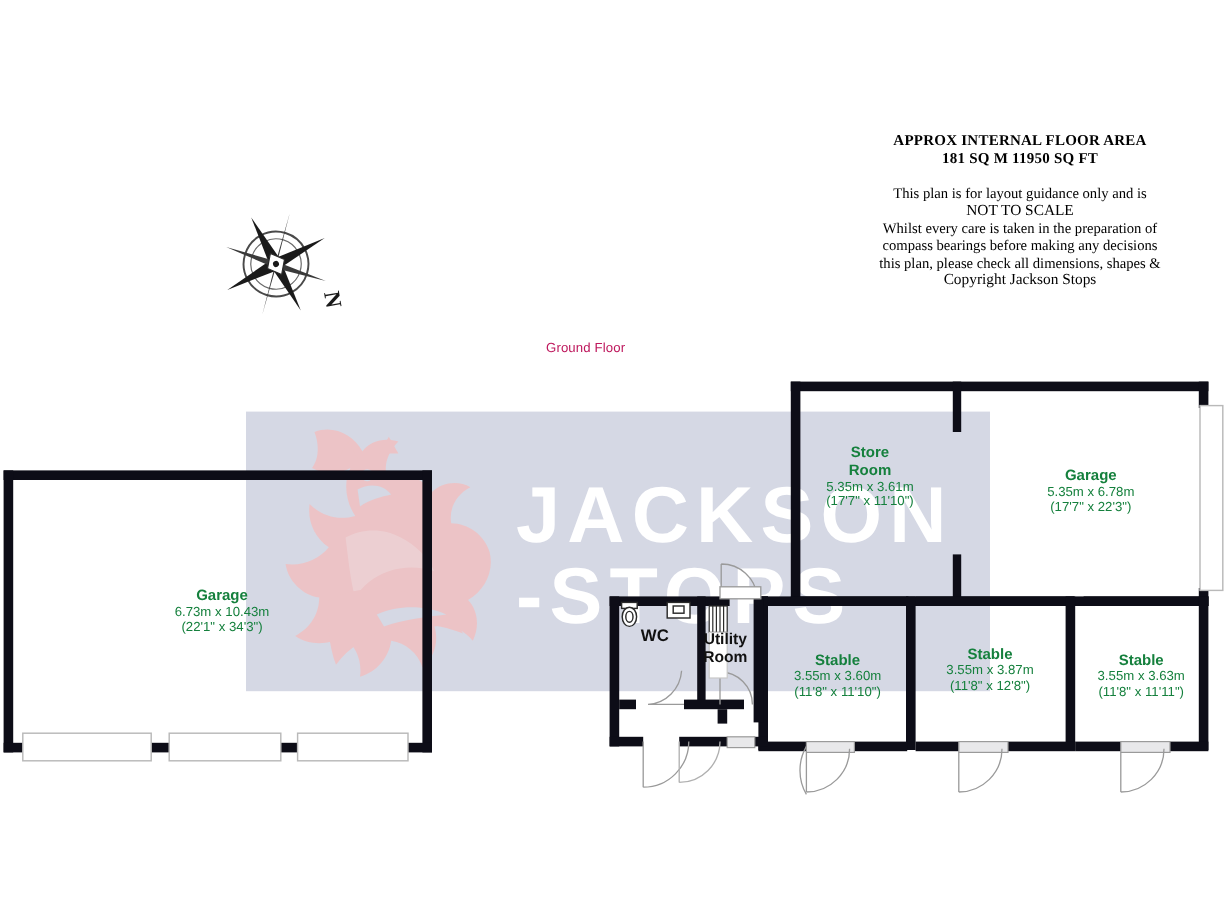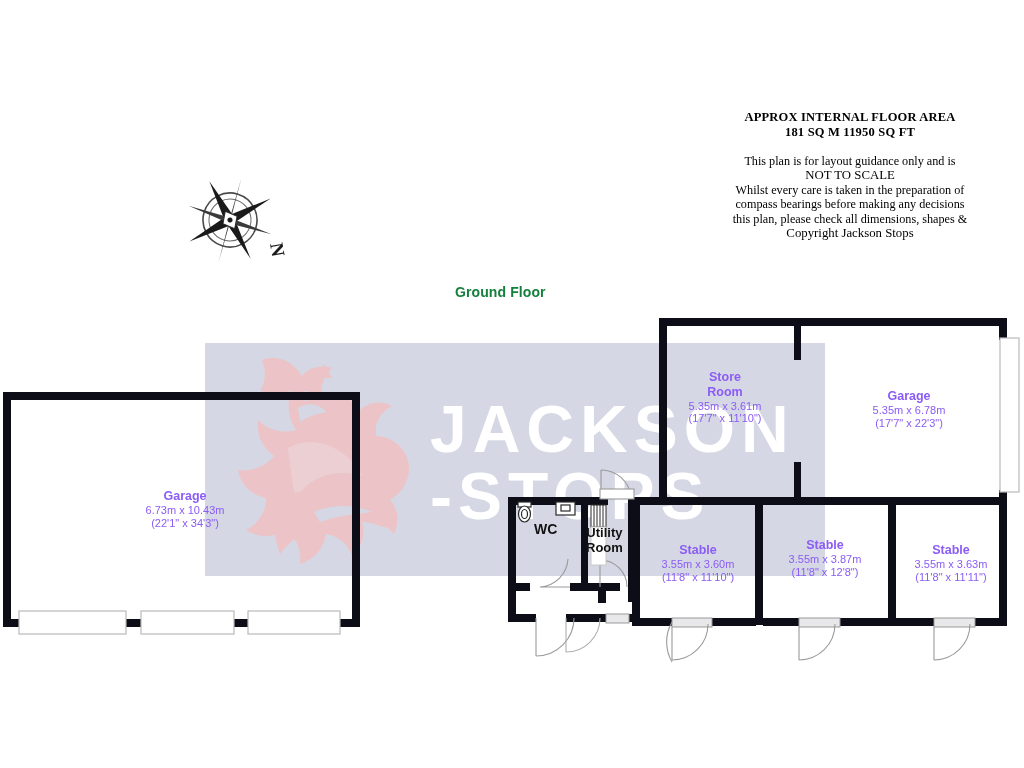--- a/index.html
+++ b/index.html
@@ -50,23 +50,23 @@
   .legal-strong {
     font-size: 12.8px;
     font-weight: normal;
   }
 
   
   .floor-title {
     position: absolute;
     left: 455px;
     top: 284px;
-    font-size: 14px;
-    font-weight: bold;
-    color: #15803d;
+    font-size: 11px;
+    font-weight: normal;
+    color: #be185d;
     letter-spacing: .1px;
   }
 
   
   .compass {
     position: absolute;
     left: 178px;
     top: 172px;
     width: 118px;
     height: 96px;
@@ -103,21 +103,21 @@
     top: 352px;
     width: 210px;
     height: 222px;
     opacity: .55;
   }
 
   
   .room-label {
     position: absolute;
     text-align: center;
-    color: #8b5cf6;
+    color: #15803d;
     line-height: 1.18;
     white-space: nowrap;
   }
   .room-label .rl-name {
     display: block;
     font-size: 12.5px;
     font-weight: bold;
   }
   .room-label .rl-dim {
     display: block;

